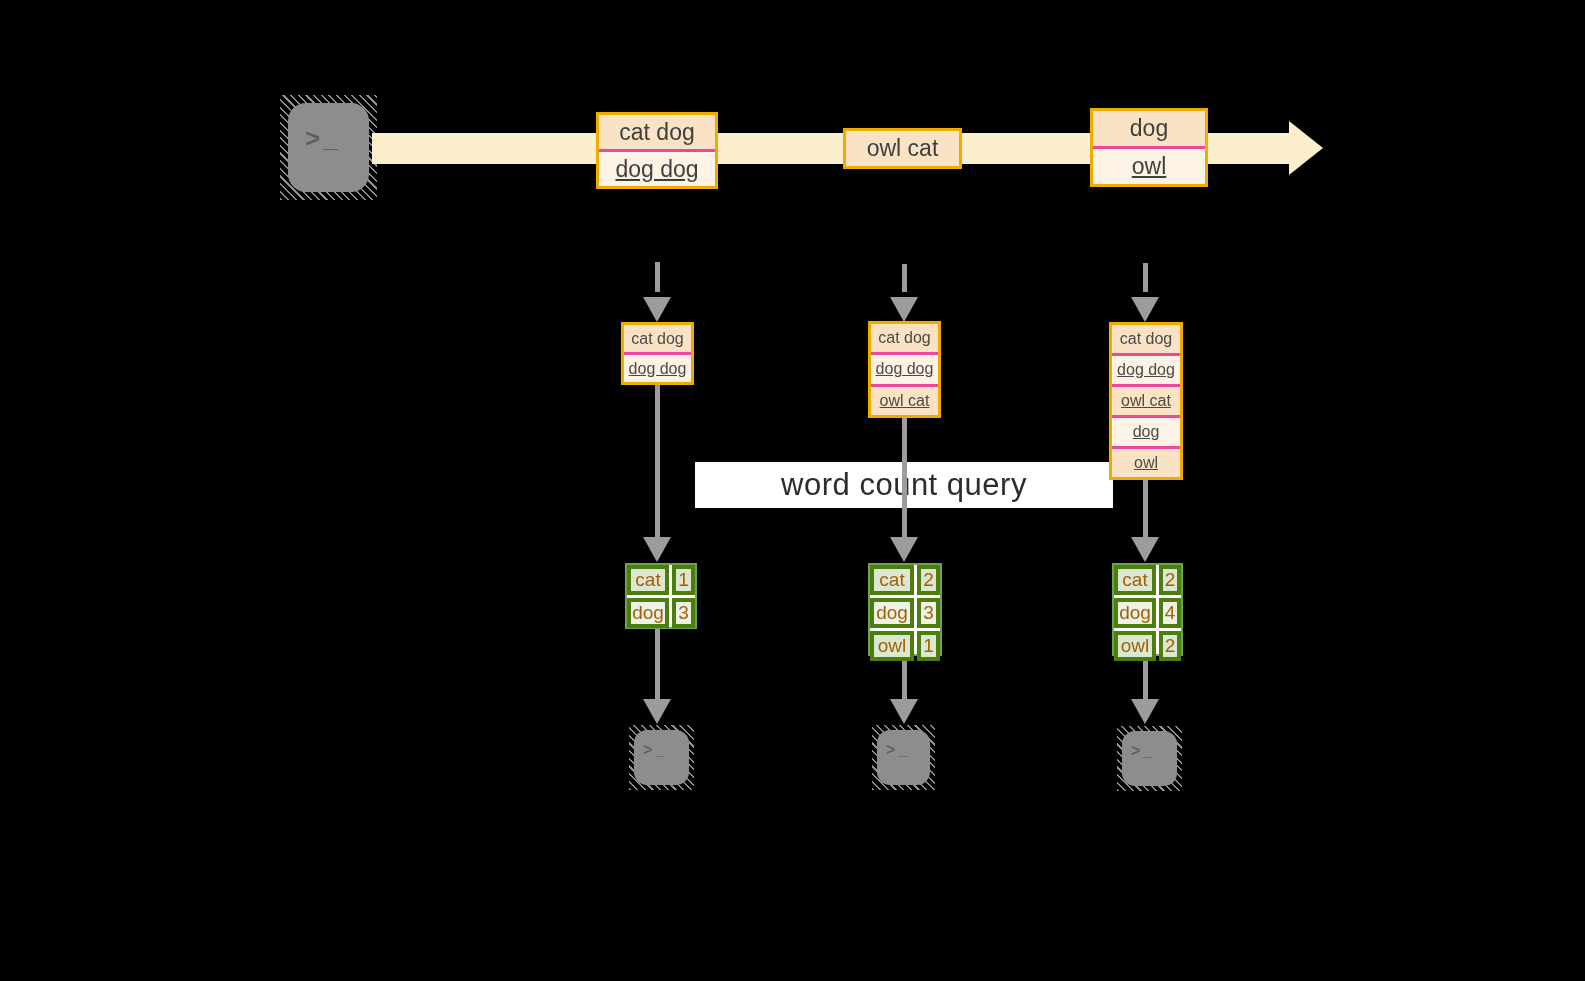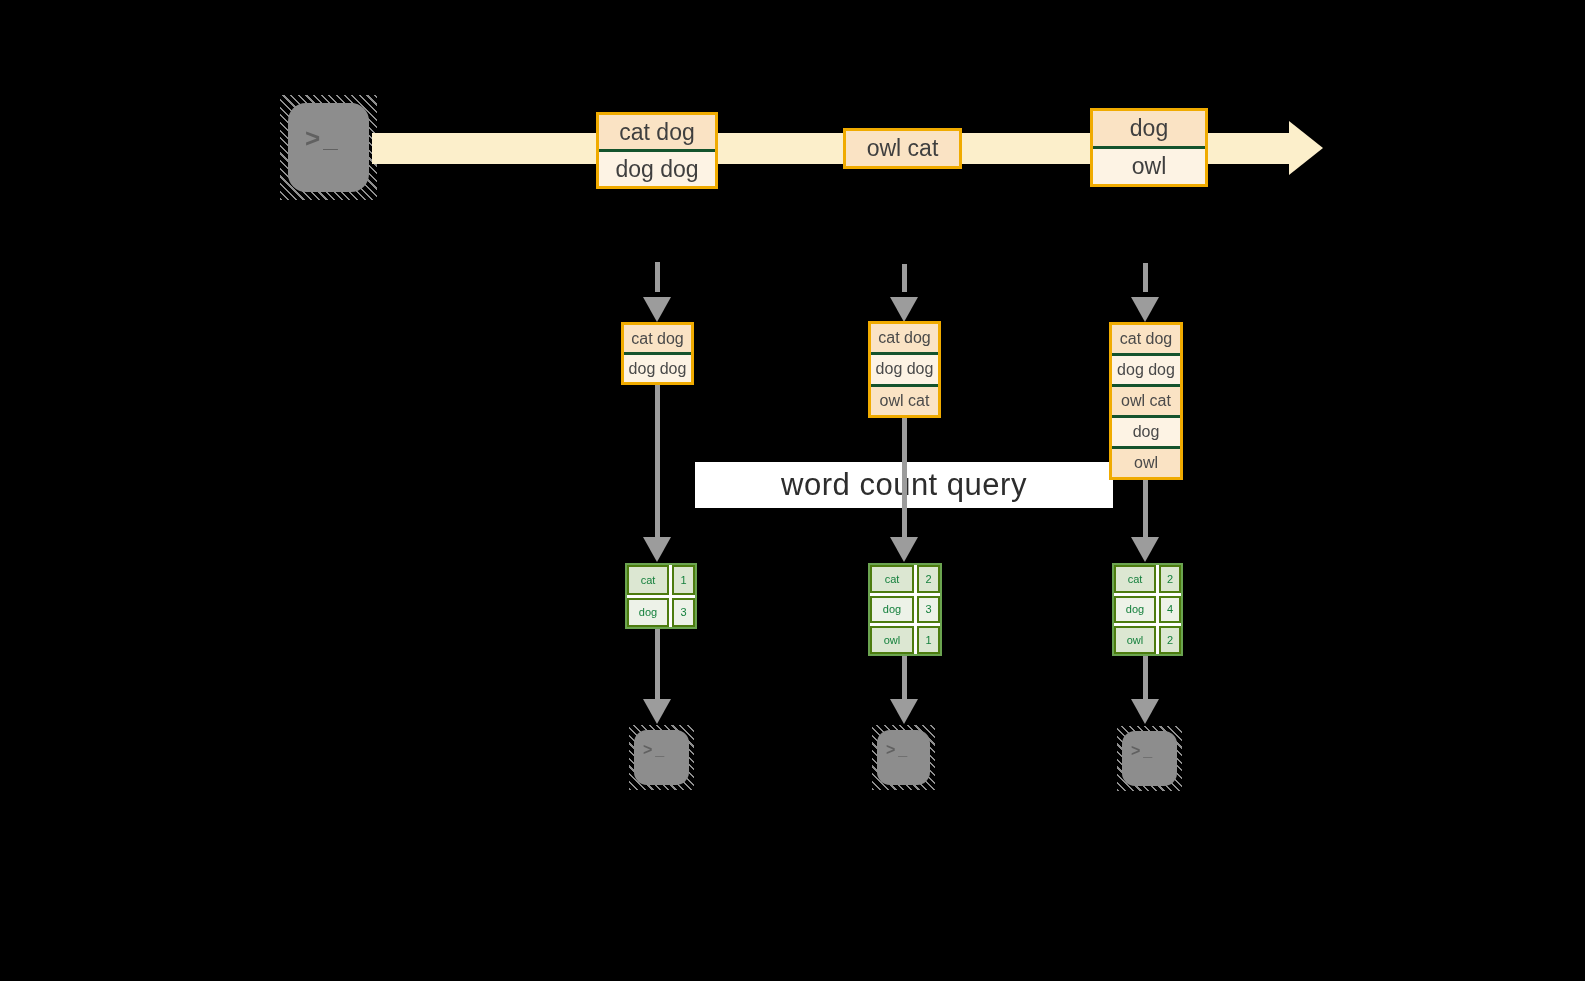--- a/index.html
+++ b/index.html
@@ -26,21 +26,21 @@
   }
   
   .obox{
     position:absolute;box-sizing:border-box;border:3px solid #f0ab00;
     display:flex;flex-direction:column;z-index:3;background:#fdf3e4;
   }
   .obox .row{
     flex:1;display:flex;align-items:center;justify-content:center;
     color:#3f3f3f;white-space:nowrap;
   }
-  .obox .row + .row{border-top:3px solid #14532d;}
+  .obox .row + .row{border-top:3px solid #ec4899;text-decoration:underline;}
   .obox .row:nth-child(odd){background:#fae3c4;}
   .obox .row:nth-child(even){background:#fdf3e4;}
   .event .row{font-size:23px;}
   .state .row{font-size:16px;color:#4a4a4a;}
   
   .vline{position:absolute;width:5px;margin-left:-2.5px;background:#9c9c9c;z-index:2;}
   .ahead{
     position:absolute;width:0;height:0;margin-left:-14px;z-index:2;
     border-left:14px solid transparent;border-right:14px solid transparent;
     border-top:25px solid #9c9c9c;
@@ -50,23 +50,23 @@
     position:absolute;left:695px;top:462px;width:418px;height:46px;background:#ffffff;
     display:flex;align-items:center;justify-content:center;z-index:1;
     font-size:31px;color:#2d2d2d;letter-spacing:0.5px;
   }
   
   .gtable{
     position:absolute;box-sizing:border-box;border:2px solid #6ba450;background:#ffffff;
     display:grid;gap:3px;z-index:3;
   }
   .gtable .cell{
-    box-sizing:border-box;border:2px solid #4d7c0f;
+    box-sizing:border-box;border:4px solid #4d7c0f;
     display:flex;align-items:center;justify-content:center;
-    font-size:11px;color:#15803d;
+    font-size:19px;color:#a16207;
   }
   .gtable .cell:nth-child(4n+1),.gtable .cell:nth-child(4n+2){background:#dce7d2;}
   .gtable .cell:nth-child(4n+3),.gtable .cell:nth-child(4n+4){background:#edf2e8;}
 </style>
 </head>
 <body>
 
 <div class="canvas">
 
   <div class="term" style="left:280px;top:95px;width:97px;height:105px;">

